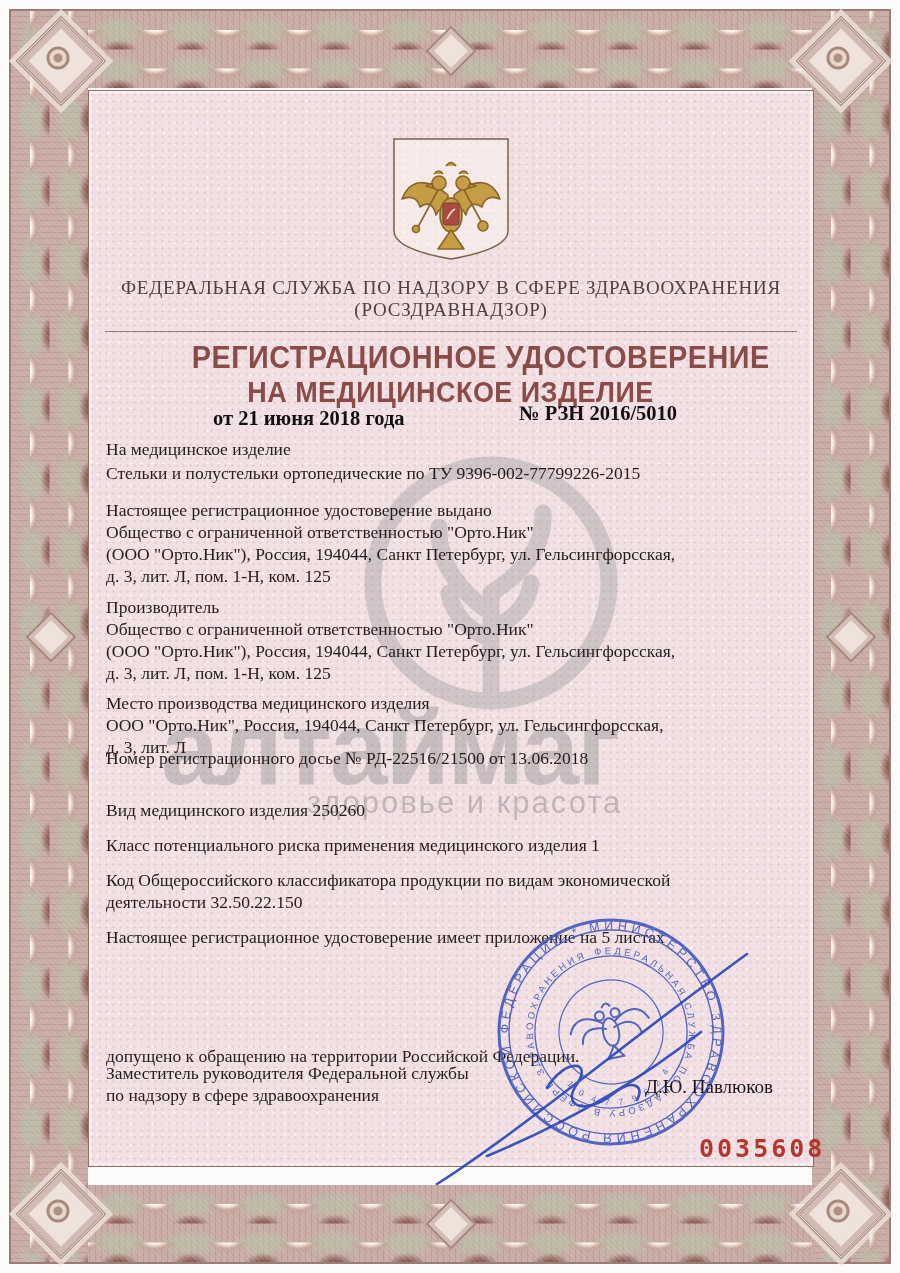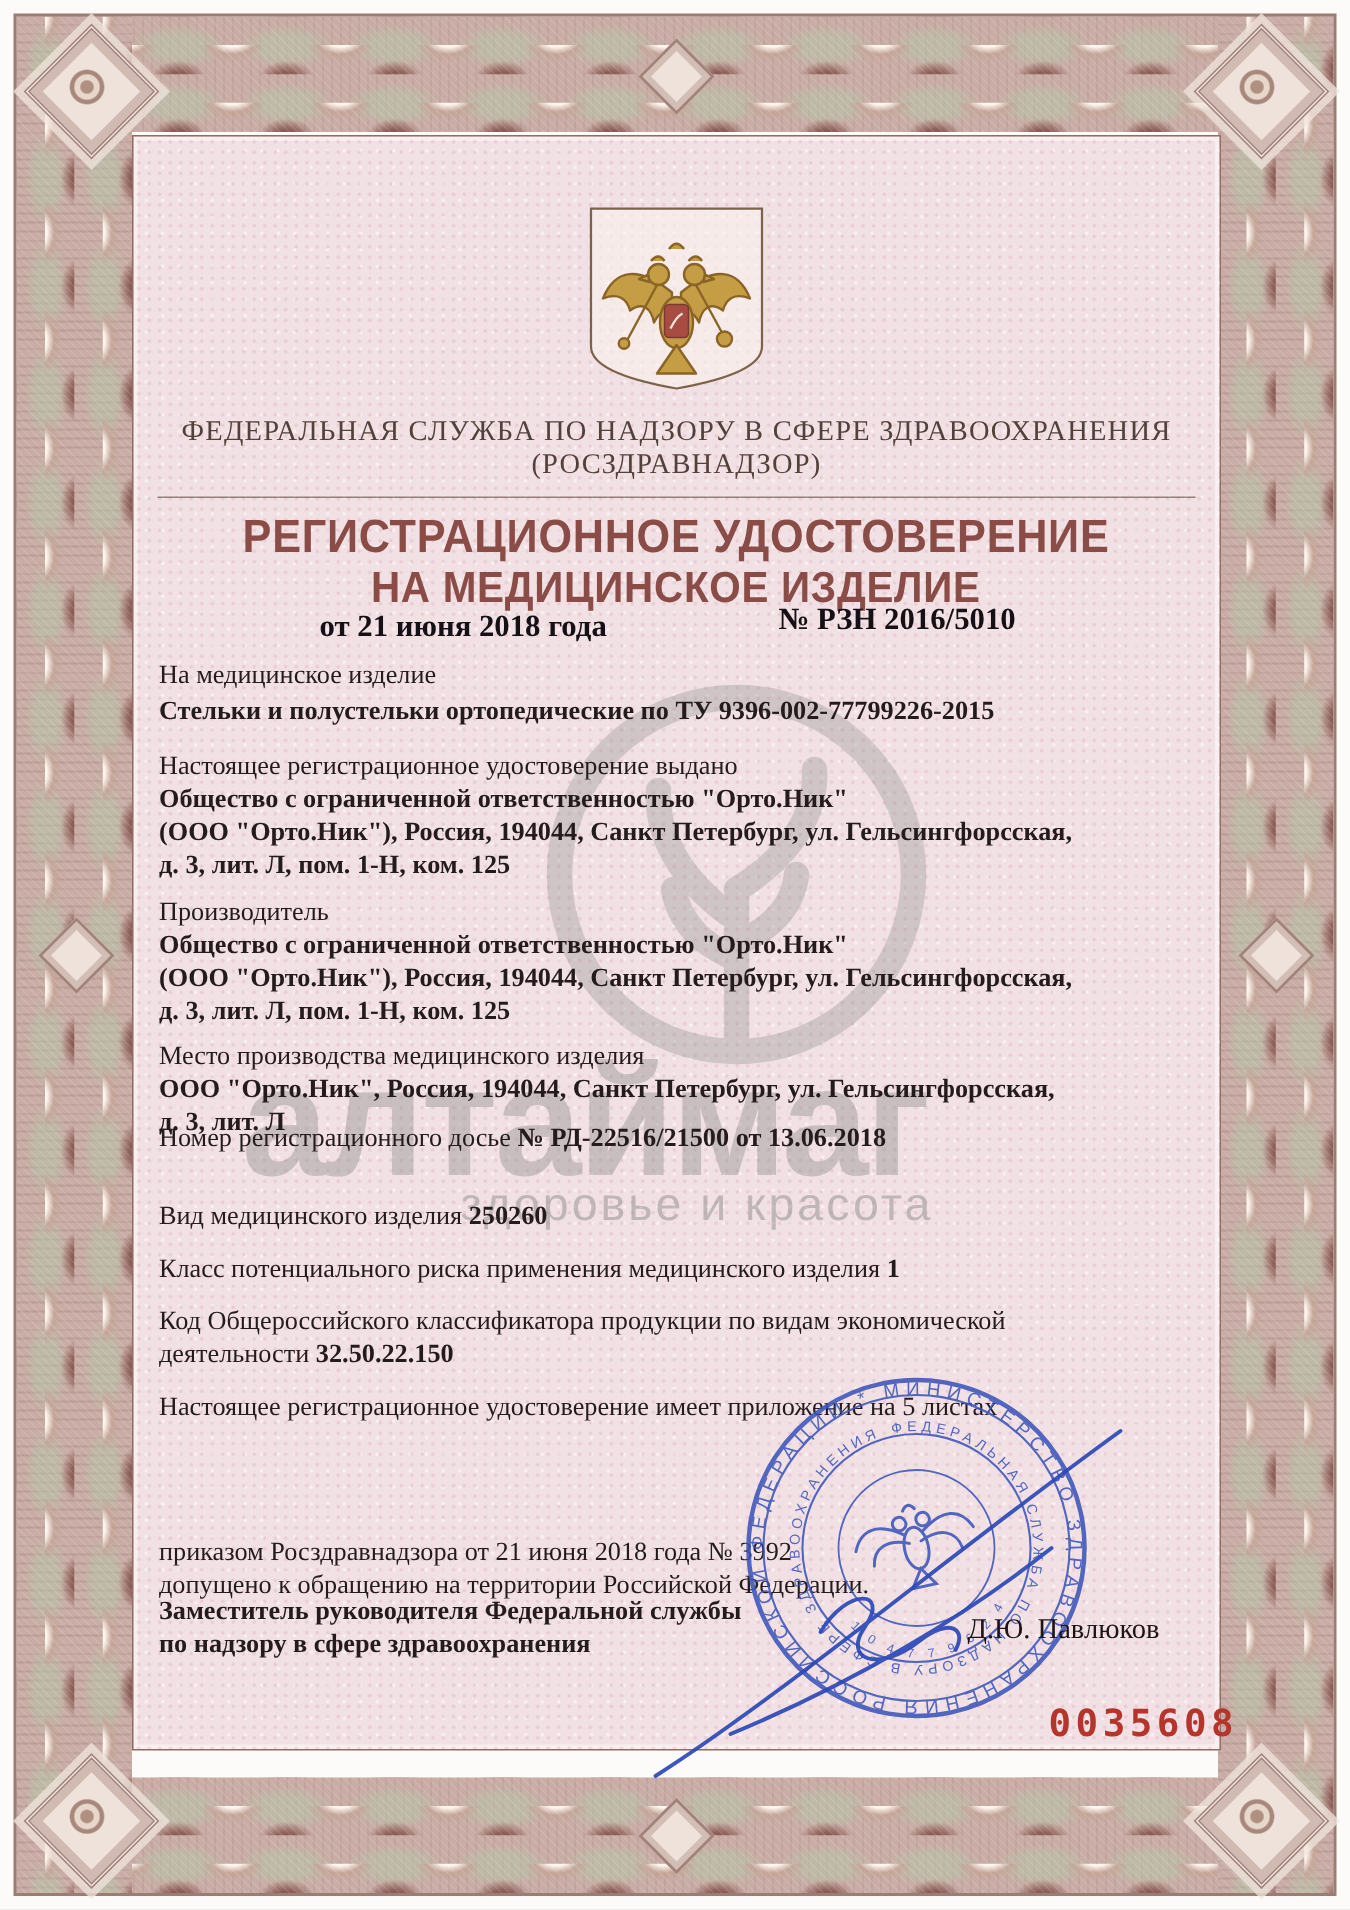--- a/index.html
+++ b/index.html
@@ -40,27 +40,27 @@
     background:#efe2da;border:2px solid #a1837a;box-shadow:inset 0 0 0 4px rgba(171,137,126,.4);}
   .m-t{top:22px;left:422px}.m-b{bottom:22px;left:422px}.m-l{left:22px;top:608px}.m-r{right:22px;top:608px}
   
   .inner{position:absolute;left:88px;top:90px;width:724px;height:1075px;background:#f2e1e4;
     border:1px solid #8f6e64;box-shadow:inset 0 0 0 3px rgba(255,252,250,.55);}
   .inner::before{content:"";position:absolute;inset:0;pointer-events:none;
     background-image:radial-gradient(rgba(213,166,178,.33) 1px, rgba(0,0,0,0) 1.5px),
                      radial-gradient(rgba(255,255,255,.5) 1px, rgba(0,0,0,0) 1.4px);
     background-size:7px 7px,11px 11px;background-position:0 0,3px 4px;}
   .line{position:absolute;white-space:nowrap;font-size:17.5px;line-height:22px;color:#241b1c;}
-  .b{font-weight:700;}
+  .b{font-weight:400;}
   .hdr{position:absolute;left:0;width:100%;text-align:center;font-size:19px;letter-spacing:.8px;color:#52403a;}
   .rule{position:absolute;left:16px;right:16px;top:240px;border-top:1px solid rgba(96,74,66,.65);}
   .ttl{position:absolute;left:0;width:100%;text-align:center;color:#8a4c47;
        font-family:"Liberation Sans",sans-serif;font-weight:700;}
   .ttl > span{display:inline-block;transform:scaleX(.93);letter-spacing:.5px;}
-  .t1{top:249px;font-size:31px;}
+  .t1{top:249px;font-size:31px;padding-left:30px;}
   .t2{top:285px;font-size:29px;}
   .datebig{font-size:20.5px;font-weight:700;color:#151015;margin-left:40px;}
   .wm{position:absolute;color:#8f8d8d;font-family:"Liberation Sans",sans-serif;pointer-events:none;}
   .wm-brand{left:72px;top:598px;font-size:104px;font-weight:700;letter-spacing:-2px;opacity:.42;}
   .wm-tag{left:218px;top:694px;font-size:31px;letter-spacing:2px;opacity:.5;}
   .wm-logo{position:absolute;left:252px;top:352px;opacity:.34;}
   .arms{position:absolute;left:297px;top:44px;}
   .stamp-wrap{position:absolute;left:404px;top:823px;width:236px;height:236px;transform:rotate(-12deg);opacity:.88;}
   .sig{position:absolute;left:340px;top:845px;}
   .serial{position:absolute;left:610px;top:1043px;font-family:"DejaVu Sans Mono",monospace;
@@ -145,21 +145,20 @@
     <div class="line" style="left:17px;top:656px"><span>Номер регистрационного досье</span> <span class="b">№ РД-22516/21500 от 13.06.2018</span></div>
 
     <div class="line" style="left:17px;top:708px"><span>Вид медицинского изделия</span> <span class="b">250260</span></div>
 
     <div class="line" style="left:17px;top:743px"><span>Класс потенциального риска применения медицинского изделия</span> <span class="b">1</span></div>
 
     <div class="line" style="left:17px;top:778px;white-space:normal;width:660px"><span>Код Общероссийского классификатора продукции по видам экономической деятельности</span> <span class="b">32.50.22.150</span></div>
 
     <div class="line" style="left:17px;top:835px">Настоящее регистрационное удостоверение имеет приложение на 5 листах</div>
 
-    <div class="line" style="left:17px;top:932px">приказом Росздравнадзора от 21 июня 2018 года № 3992</div>
     <div class="line b" style="left:17px;top:971px">Заместитель руководителя Федеральной службы</div>
     <div class="line" style="left:17px;top:954px">допущено к обращению на территории Российской Федерации.</div>
     <div class="line b" style="left:17px;top:993px">по надзору в сфере здравоохранения</div>
 
     <div class="stamp-wrap">
       <svg width="236" height="236" viewBox="0 0 236 236">
         <defs>
           <path id="oc" d="M 118 16 a 102 102 0 1 1 -0.1 0"></path>
           <path id="ic" d="M 118 40 a 78 78 0 1 1 -0.1 0"></path>
           <path id="gc" d="M 64 160 a 62 62 0 0 0 108 0"></path>

